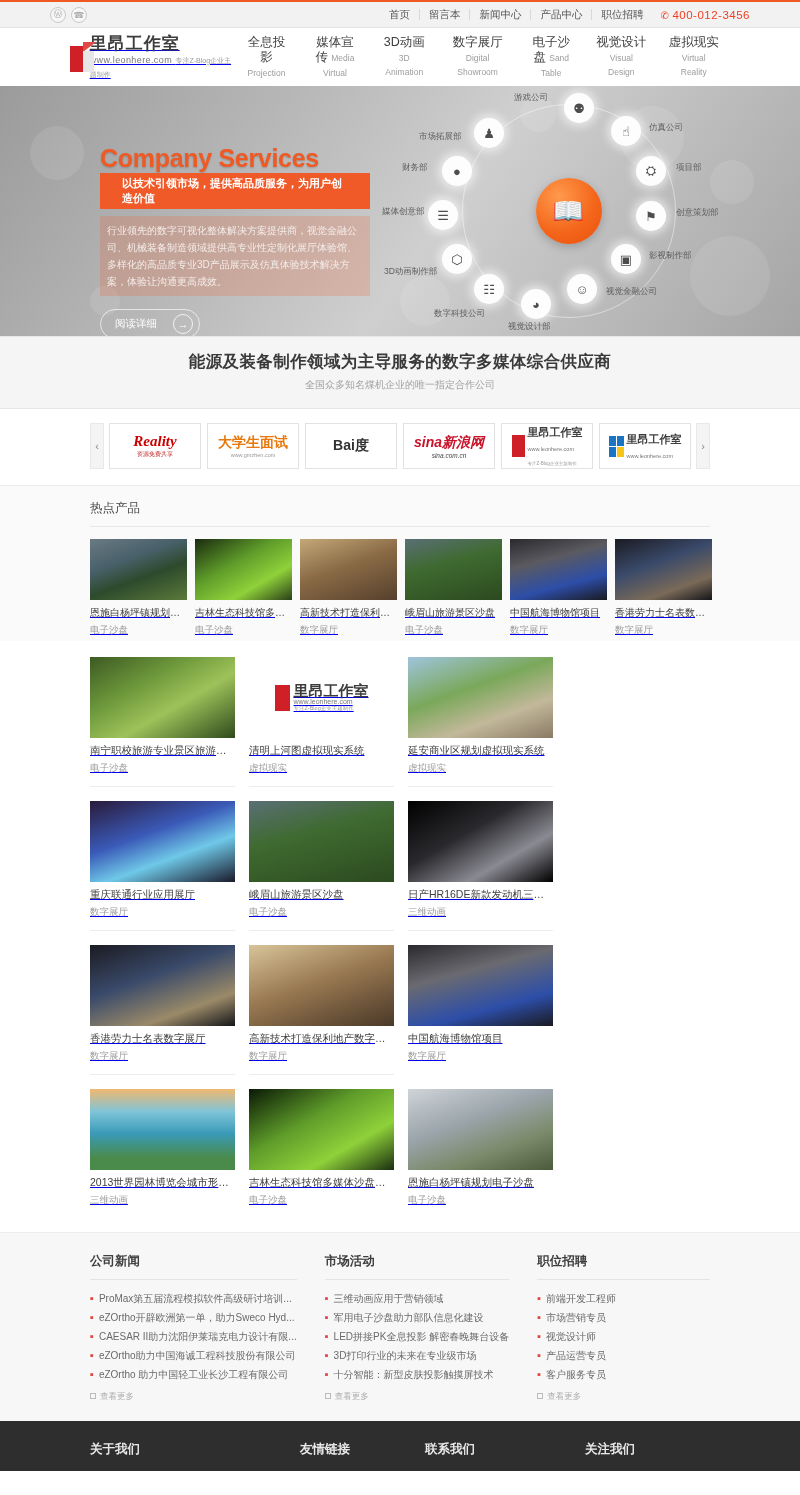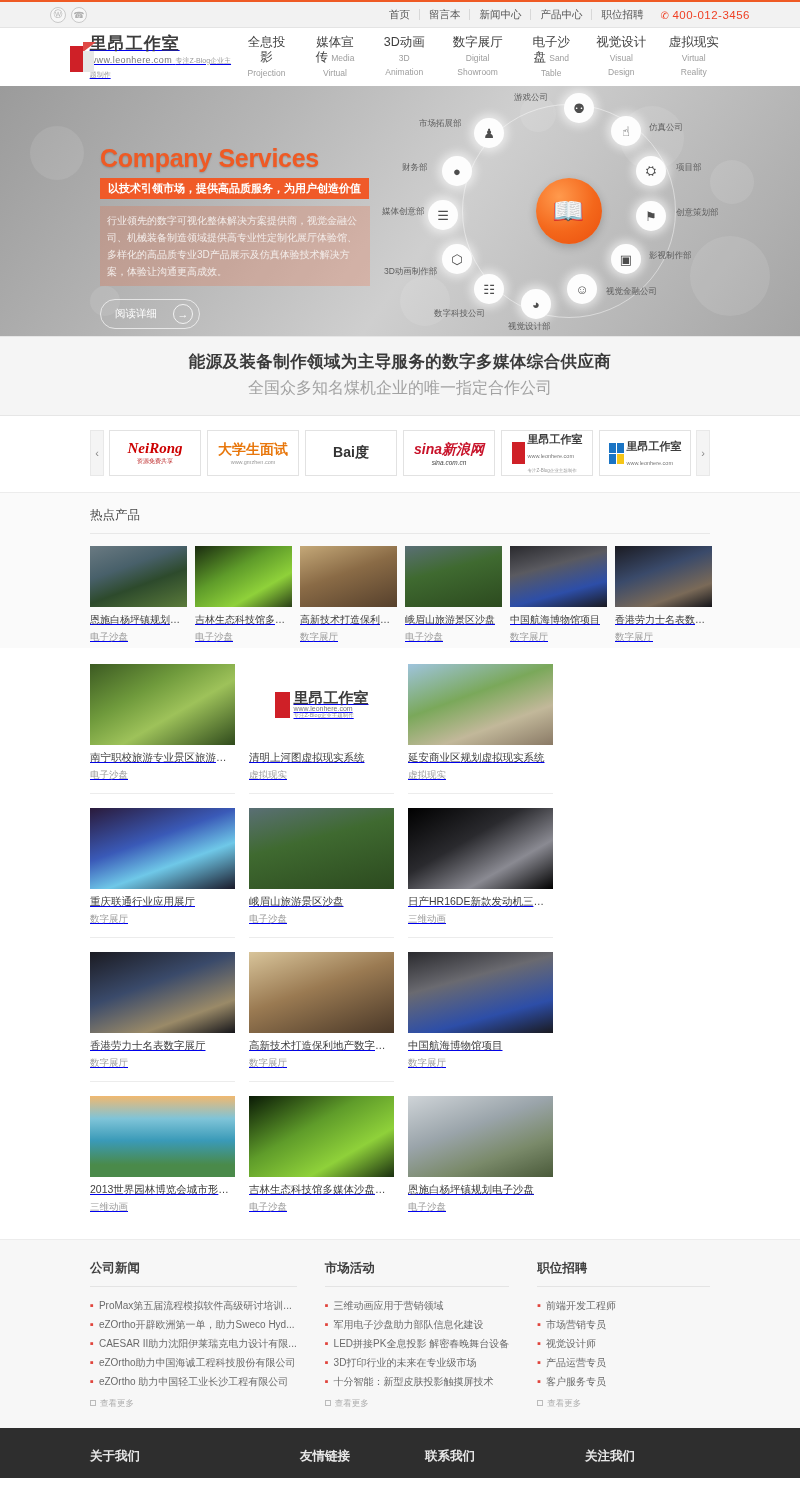--- a/index.html
+++ b/index.html
@@ -57,21 +57,21 @@
     background: linear-gradient(125deg,#9b9b9b 0%, #b6b6b6 30%, #cfcfcf 55%, #a5a5a5 100%);
   }
   .bokeh { position: absolute; border-radius: 50%; background: rgba(255,255,255,.10); }
   .banner-copy { position: absolute; left: 100px; top: 58px; width: 270px; }
   .banner-copy h1 {
     font-size: 25px; color: #ef5a24; font-weight: bold; letter-spacing: -.3px;
     text-shadow: 0 1px 2px rgba(0,0,0,.18);
   }
   .banner-copy .sub {
     display: inline-block; background: #f05a28; color: #fff; font-size: 11px;
-    padding: 3px 8px; margin-top: 5px; font-weight: bold;
+    padding: 3px 22px; font-weight: bold;
   }
   .banner-copy .desc {
     margin-top: 7px; font-size: 10px; line-height: 17px; color: #f3ece9;
     background: rgba(240,90,40,.22); padding: 6px 7px;
   }
   .readmore {
     margin-top: 13px; display: inline-flex; align-items: center; gap: 16px;
     border: 1px solid rgba(255,255,255,.65); border-radius: 16px;
     padding: 4px 6px 4px 14px; color: #fff; font-size: 10.5px; text-decoration: none;
   }
@@ -97,21 +97,21 @@
     background: #fdfdfd; display: flex; align-items: center; justify-content: center;
     font-size: 13px; color: #4d4d4d;
     box-shadow: 0 0 9px 4px rgba(255,255,255,.55);
   }
   .nlab { position: absolute; font-size: 8.5px; color: #5d5d5d; white-space: nowrap; }
 
   
   #slogan { background: #f5f5f5; border-top: 1px solid #e6e6e6; border-bottom: 1px solid #e6e6e6;
             padding: 14px 6px 16px; text-align: center; }
   #slogan .big { font-size: 16.5px; color: #3a3a3a; font-weight: bold; letter-spacing: .4px; }
-  #slogan .small { font-size: 16px; color: #a2a2a2; margin-top: 5px; }
+  #slogan .small { font-size: 10px; color: #a2a2a2; margin-top: 5px; }
 
   
   #partners { background: #fff; padding: 14px 0 16px; border-bottom: 1px solid #ececec; }
   #partners .wrap { display: flex; align-items: center; gap: 5px; }
   .parrow { width: 14px; height: 46px; background: #f4f4f4; color: #888; border: 1px solid #e8e8e8;
             display: flex; align-items: center; justify-content: center; font-size: 11px; cursor: pointer; }
   .plogos { display: flex; gap: 5px; flex: 1; justify-content: space-between; }
   .plogo { width: 92px; height: 46px; border: 1px solid #e2e2e2; background: #fff;
            display: flex; flex-direction: column; align-items: center; justify-content: center;
            overflow: hidden; }
@@ -288,35 +288,35 @@
     <span class="node" style="left:58px;top:158px;">⬡</span>
     <span class="nlab" style="left:0px;top:180px;">3D动画制作部</span>
 
     <span class="node" style="left:44px;top:114px;">☰</span>
     <span class="nlab" style="left:-2px;top:120px;">媒体创意部</span>
 
     <span class="node" style="left:58px;top:70px;">●</span>
     <span class="nlab" style="left:18px;top:76px;">财务部</span>
 
     <span class="node" style="left:90px;top:32px;">♟</span>
-    <span class="nlab" style="left:35px;top:32px;">市场拓展部</span>
+    <span class="nlab" style="left:35px;top:45px;">市场拓展部</span>
   </div>
 </div>
 
 <div id="slogan">
   <div class="big">能源及装备制作领域为主导服务的数字多媒体综合供应商</div>
   <div class="small">全国众多知名煤机企业的唯一指定合作公司</div>
 </div>
 
 <div id="partners">
   <div class="wrap">
     <div class="parrow">‹</div>
     <div class="plogos">
       <div class="plogo pl-neirong">
-        <span class="t">NeiRong</span>
+        <span class="t">Reality</span>
         <span class="s">资源免费共享</span>
       </div>
       <div class="plogo pl-dxs">
         <span class="t">大学生面试</span>
         <span class="s">www.gmzhen.com</span>
       </div>
       <div class="plogo pl-baidu">
         <span class="t">Bai度</span>
       </div>
       <div class="plogo pl-sina">

